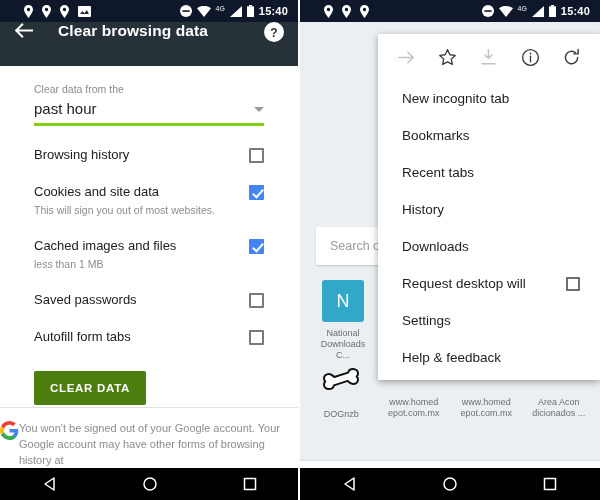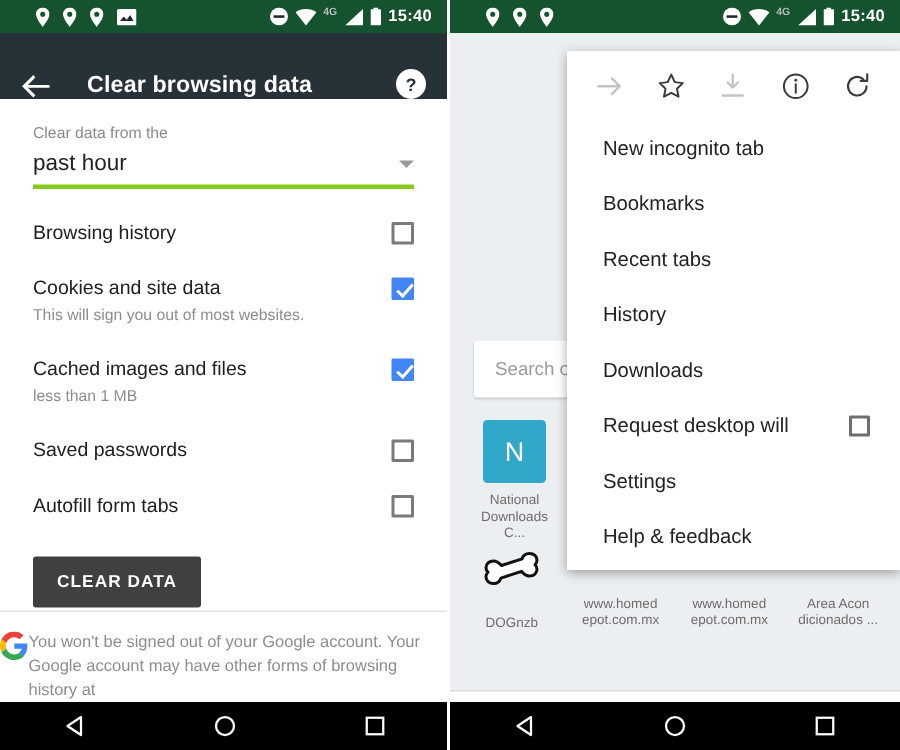--- a/index.html
+++ b/index.html
@@ -8,40 +8,40 @@
     font-family:"Liberation Sans", sans-serif;
     background:#ffffff;
     overflow:hidden;
   }
   .screens { display:flex; width:600px; height:500px; }
   .screen { width:300px; height:500px; position:relative; overflow:hidden; background:#fff; }
   .screen.left { border-right:2px solid #ffffff; }
 
   
   .statusbar {
-    height:22px; background:#14532d; display:flex; align-items:center;
+    height:22px; background:#0f172a; display:flex; align-items:center;
     padding:0 6px; position:relative; z-index:40;
   }
   .sb-left { display:flex; align-items:center; gap:9px; padding-left:18px; }
   .sb-right { margin-left:auto; display:flex; align-items:center; gap:5px; padding-right:4px; }
   .sb-time { color:#fff; font-size:11px; font-weight:bold; letter-spacing:0.2px; }
   .ico { display:block; }
 
   
   .appbar {
-    height:44px; background:#263238; display:flex; align-items:flex-end;
+    height:44px; background:#263238; display:flex; align-items:flex-start;
     padding:0 14px; position:relative;
   }
   .appbar-title {
     color:#fff; font-size:15.5px; font-weight:bold; margin-left:24px; letter-spacing:0.1px;
   }
   .help-btn { margin-left:auto; }
 
   
-  .body-left { padding:0 22px; position:relative; height:calc(500px - 22px - 44px - 32px); background:#fff; }
+  .body-left { padding:0 34px; position:relative; height:calc(500px - 22px - 44px - 32px); background:#fff; }
   .spinner-label { font-size:10.5px; color:#8b8b8b; padding-top:17px; }
   .spinner-row {
     display:flex; align-items:flex-end; justify-content:space-between;
     border-bottom:3px solid #84cc16; padding-bottom:6px; margin-top:5px;
   }
   .spinner-value { font-size:15px; color:#222; }
   .caret { width:0; height:0; border-left:5px solid transparent; border-right:5px solid transparent;
            border-top:5px solid #9a9a9a; margin-bottom:5px; }
 
   .opt { display:flex; align-items:flex-start; justify-content:space-between; margin-top:21px; }
@@ -49,21 +49,21 @@
   .opt-title { font-size:13px; color:#202020; line-height:16px; }
   .opt-sub { font-size:10.5px; color:#8d8d8d; margin-top:3px; line-height:14px; }
   .cb { width:15px; height:15px; border:2px solid #7a7a7a; border-radius:1px; flex:none; margin-top:1px; background:#fff; }
   .cb.checked { background:#4285f4; border-color:#4285f4; position:relative; }
   .cb.checked:after {
     content:""; position:absolute; left:4px; top:0px; width:4px; height:9px;
     border:solid #fff; border-width:0 2px 2px 0; transform:rotate(42deg);
   }
 
   .clear-btn {
-    margin-top:26px; background:#404040; color:#fff; border:none;
+    margin-top:26px; background:#4d7c0f; color:#fff; border:none;
     font-size:11.5px; font-weight:bold; letter-spacing:0.7px;
     padding:11px 16px; border-radius:2px; font-family:"Liberation Sans", sans-serif;
     cursor:pointer;
   }
 
   .footer-note {
     position:absolute; left:0; right:0; bottom:0; border-top:1px solid #e2e2e2;
     display:flex; padding:12px 0 0 0; 
   }
   .g-logo { flex:none; margin-top:1px; }

